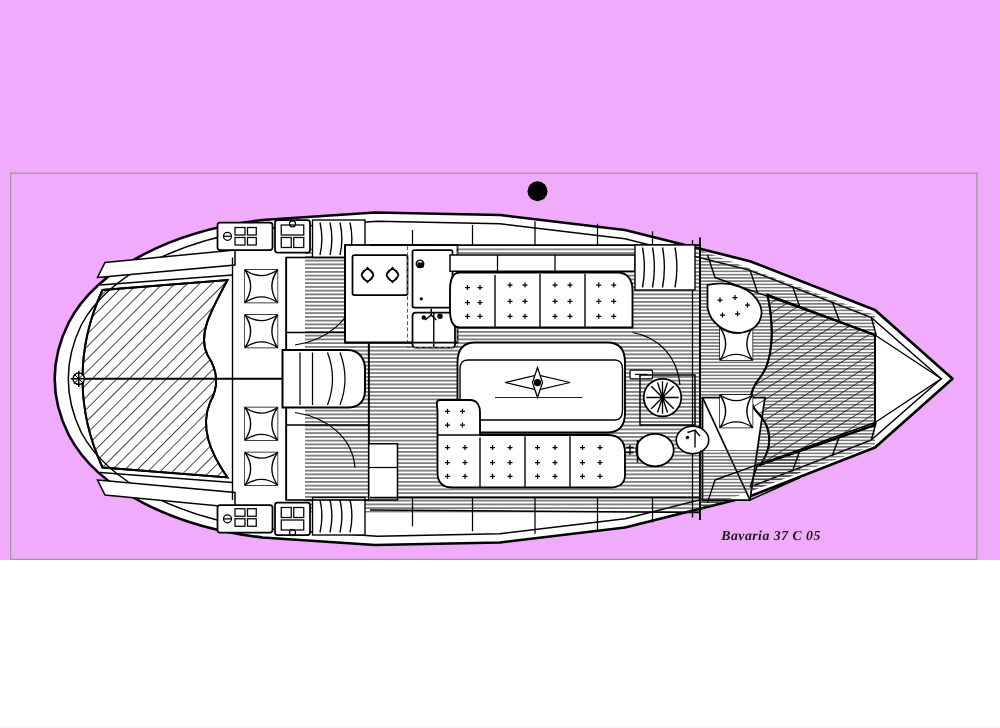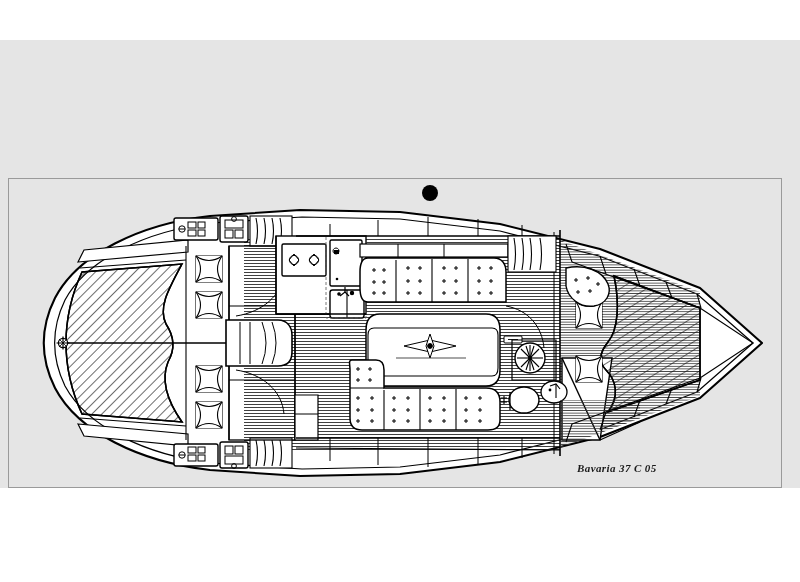--- a/index.html
+++ b/index.html
@@ -10,22 +10,21 @@
   body {
     width: 800px;
     height: 582px;
     overflow: hidden;
     font-family: "Liberation Sans", sans-serif;
   }
   #sheet {
     position: relative;
     width: 800px;
     height: 448px;
-    background: #e5e5e5;
-    margin-top: 40px;
+    background: #f0abfc;
   }
   #plan-svg {
     position: absolute;
     left: 0;
     top: 0;
     width: 800px;
     height: 582px;
     display: block;
   }
   .model-label {

